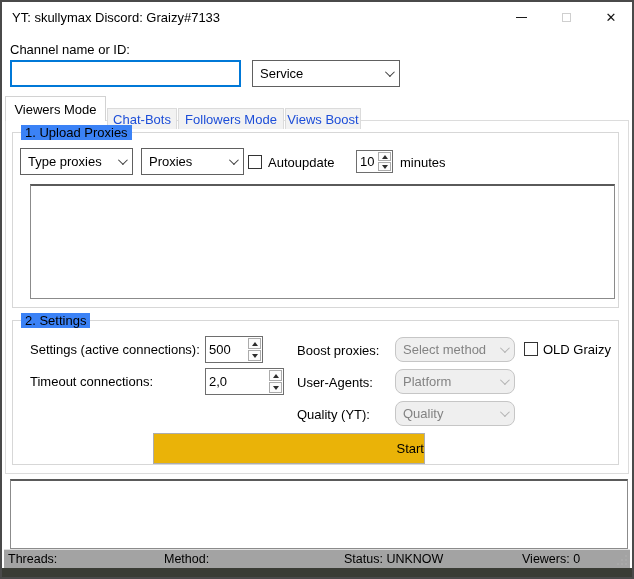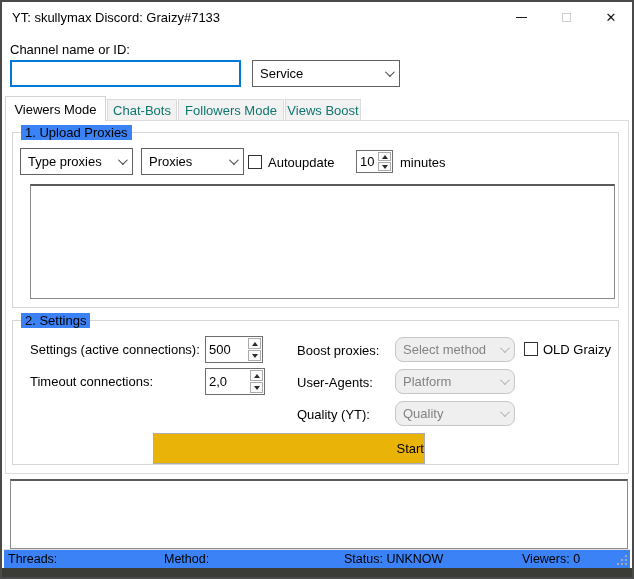--- a/index.html
+++ b/index.html
@@ -33,21 +33,21 @@
   .chev {
     width:7px; height:7px; border-right:1.5px solid #3e3e3e; border-bottom:1.5px solid #3e3e3e;
     transform:rotate(45deg) translateY(-2px); flex:none; margin-left:4px;
   }
   .combo.disabled { background:#efefef; border-color:#c6c6c6;border-radius:8px; }
   .combo.disabled .txt { color:#838383; }
   .combo.disabled .chev { border-color:#b2b2b2; }
   
   .tab { display:flex; align-items:center; justify-content:center; font-size:13px; cursor:default; }
   .tab.active { background:#fff; border:1px solid #d2d2d2; border-bottom:none; z-index:3; }
-  .tab.inactive { background:#f2f2f2; border:1px solid #dbdbdb; border-bottom:none; z-index:2; color:#0f766e; }
+  .tab.inactive { background:#f2f2f2; border:1px solid #dbdbdb; border-bottom:none; z-index:2; color:#1d4ed8;margin-top:9px; }
   .tabpage { left:3px; top:118px; width:624px; height:354px; border:1px solid #dcdcdc; background:#fff; z-index:1; }
   
   .groupbox { border:1px solid #d7d7d7; background:#fff; z-index:2; }
   .grouptitle { background:#3b82f6; padding:0 4px; z-index:4; font-size:13px; white-space:nowrap; }
   
   .inset {
     background:#fff; border:1px solid #8b8b8b; border-top:2px solid #5a5a5a; z-index:3;
   }
   
   .checkbox { width:14px; height:14px; border:1px solid #333; background:#fff; cursor:default; }
@@ -63,21 +63,21 @@
     display:flex; align-items:center; justify-content:center; cursor:default;
   }
   .tri-up { width:0; height:0; border-left:3px solid transparent; border-right:3px solid transparent; border-bottom:4px solid #2b2b2b; }
   .tri-down { width:0; height:0; border-left:3px solid transparent; border-right:3px solid transparent; border-top:4px solid #2b2b2b; }
   
   .btn {
     background:#eab308; border:1px solid #adadad; font:13px "Liberation Sans", sans-serif;
     display:flex; align-items:center; justify-content:flex-end; cursor:default; z-index:3;
   }
   
-  .statusbar { left:2px; right:2px; bottom:9px; height:19px; background:#3b82f6; border-top:1px solid #e0e0e0; z-index:5; }
+  .statusbar { left:2px; right:2px; bottom:9px; height:19px; background:#a3a3a3; border-top:1px solid #e0e0e0; z-index:5; }
   .status-item { position:absolute; top:2px; font-size:12.5px; white-space:nowrap; }
   .bottom-strip { left:0; right:0; bottom:0; height:9px; background:#3a3c35; z-index:4; }
   .grip {
     right:3px; top:6px; width:9px; height:9px;
   }
   .grip i {
     position:absolute; width:2px; height:2px; background:#a9a9a9; display:block;
   }
 </style>
 </head>
@@ -158,21 +158,21 @@
       <div class="spin-btn">
           <i class="tri-up"></i>
         </div>
       <div class="spin-btn">
           <i class="tri-down"></i>
         </div>
     </div>
   </div>
 
   <div class="abs lbl" style="left:28px; top:372px; z-index:3;">Timeout connections:</div>
-  <div class="abs spinner" style="left:203px; top:366px; width:60px; height:27px;">
+  <div class="abs spinner" style="left:203px; top:366px; width:79px; height:27px;">
     <input class="spin-value" value="2,0" style="">
     <div class="spin-btns">
       <div class="spin-btn">
           <i class="tri-up"></i>
         </div>
       <div class="spin-btn">
           <i class="tri-down"></i>
         </div>
     </div>
   </div>

